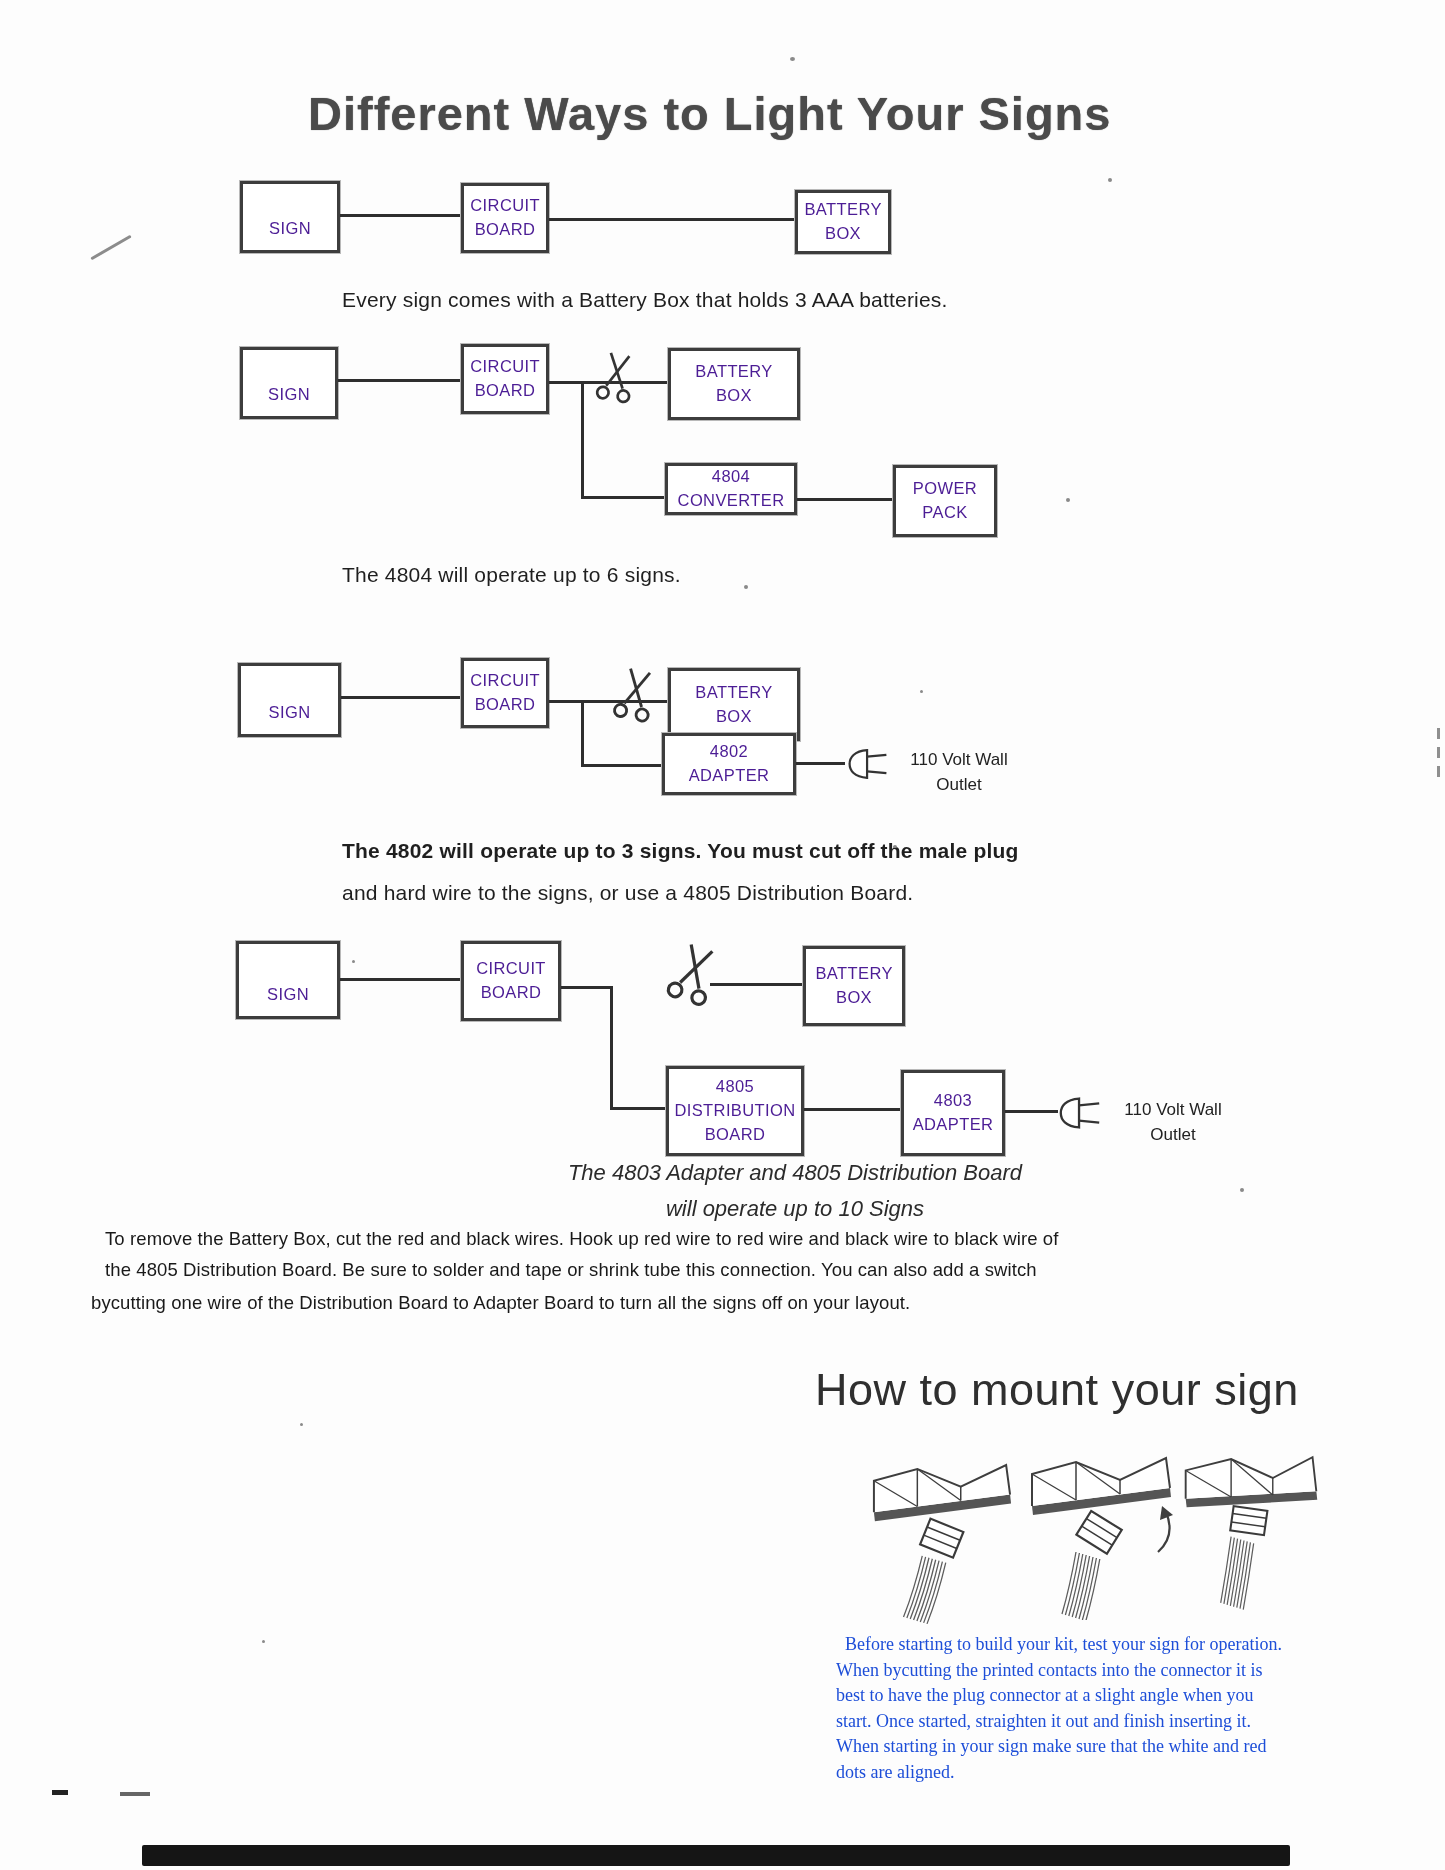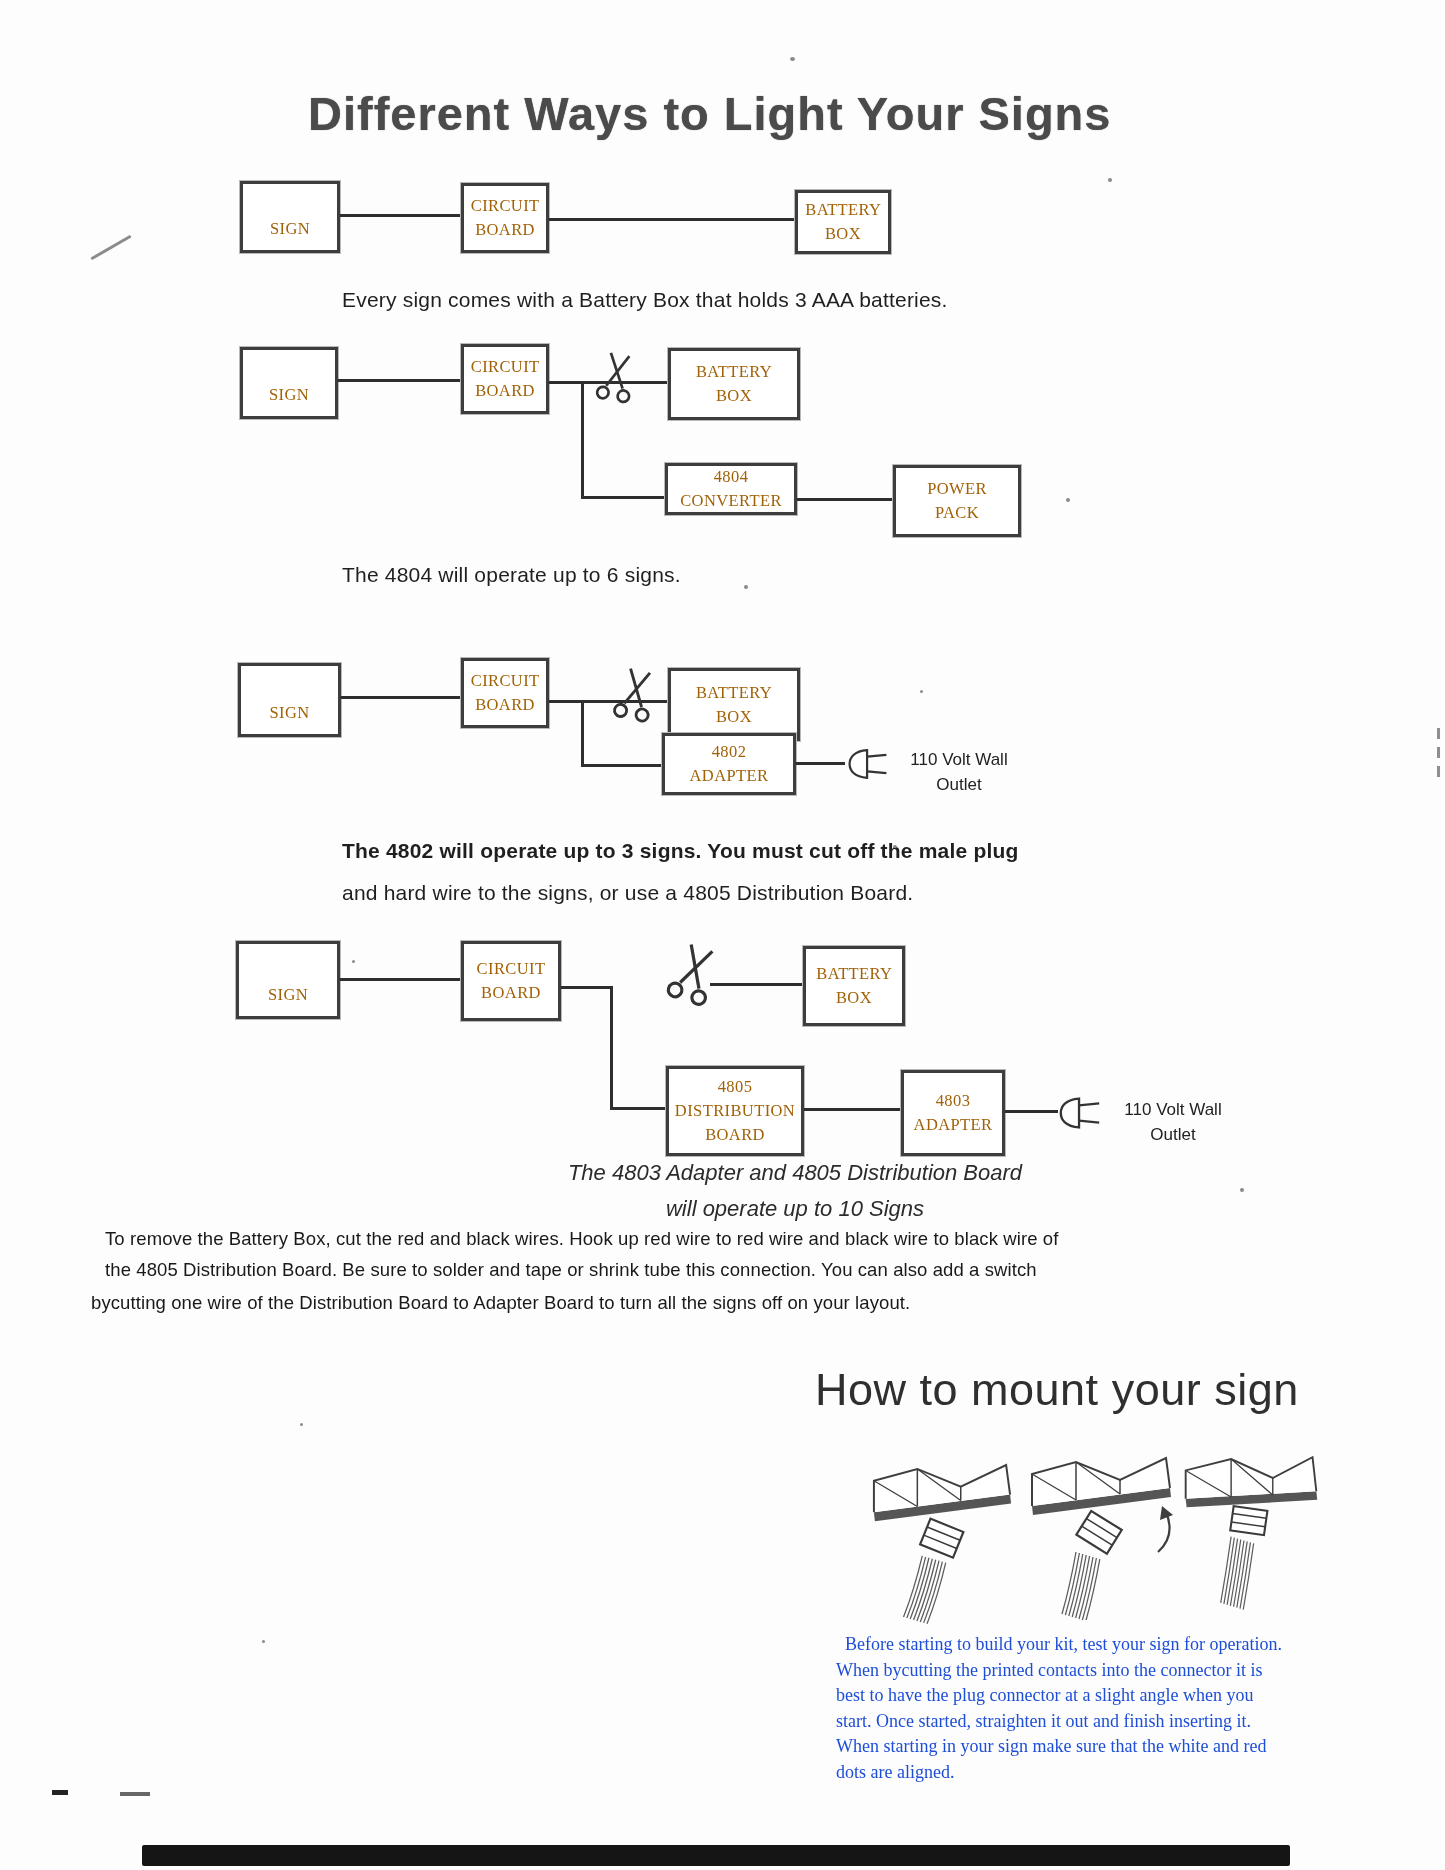--- a/index.html
+++ b/index.html
@@ -14,21 +14,21 @@
     font-size:47px; font-weight:700; letter-spacing:1px; color:#4b4b4b;
     text-shadow:0 0 1px #6a6a6a; white-space:nowrap;
   }
   .box{
     position:absolute; border:3px solid #3d3d3d; background:#fff;
     box-shadow:0 0 0 1px #b9b9b9;
     display:flex; align-items:center; justify-content:center;
     text-align:center; box-sizing:border-box;
   }
   .box .lbl{
-    font-size:16.5px; letter-spacing:.4px; color:#a16207; line-height:1.45; padding:2px 12px;font-family:Liberation Serif, serif;
+    font-size:16.5px; letter-spacing:.4px; color:#4c1d95; line-height:1.45; padding:2px 12px;
   }
   .box.sign{align-items:flex-end;}
   .box.sign .lbl{padding-bottom:9px;margin-top:17px;}
   .hline{position:absolute; height:3px; background:#2e2e2e;}
   .vline{position:absolute; width:3px; background:#2e2e2e;}
   .cap{
     position:absolute; font-size:21px; color:#1f1f1f; letter-spacing:.2px; white-space:nowrap;
   }
   .outlet{
     position:absolute; font-size:17px; color:#222; text-align:center; line-height:1.45;
@@ -97,21 +97,21 @@
   </svg>
   <div class="box" style="left:668px;top:348px;width:132px;height:72px;">
     <span class="lbl">BATTERY BOX</span>
   </div>
   <div class="vline" style="left:581px;top:381px;height:118px;"></div>
   <div class="hline" style="left:581px;top:496px;width:84px;"></div>
   <div class="box" style="left:665px;top:463px;width:132px;height:52px;">
     <span class="lbl">4804 CONVERTER</span>
   </div>
   <div class="hline" style="left:797px;top:498px;width:96px;"></div>
-  <div class="box" style="left:893px;top:465px;width:128px;height:72px;">
+  <div class="box" style="left:893px;top:465px;width:104px;height:72px;">
     <span class="lbl">POWER PACK</span>
   </div>
   <div class="cap" style="left:342px;top:563px;">The 4804 will operate up to 6 signs.</div>
 
   <div class="box sign" style="left:238px;top:663px;width:103px;height:74px;">
     <span class="lbl">SIGN</span>
   </div>
   <div class="hline" style="left:341px;top:696px;width:120px;"></div>
   <div class="box" style="left:461px;top:658px;width:88px;height:70px;">
     <span class="lbl">CIRCUIT BOARD</span>

